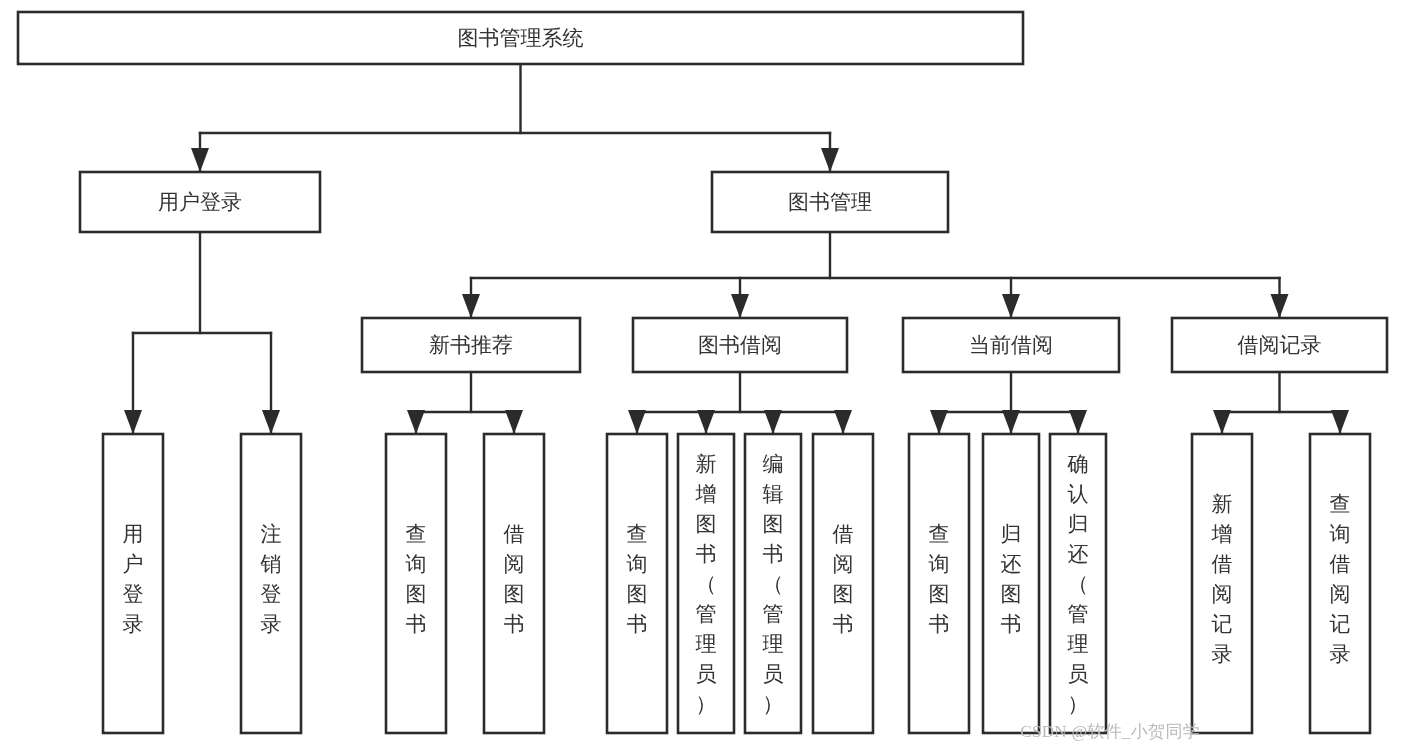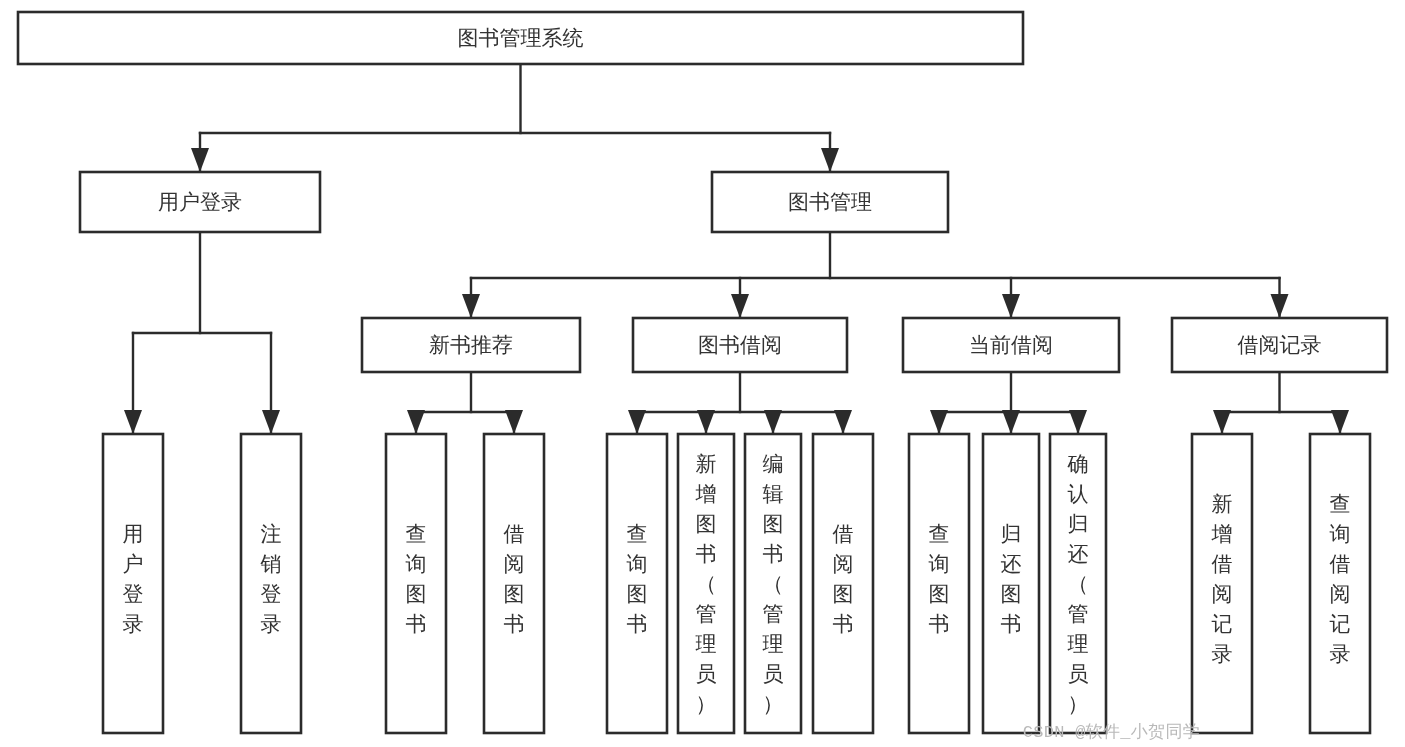--- a/index.html
+++ b/index.html
@@ -52,21 +52,21 @@
   .node-label-vertical {
     fill: #333333;
     font-family: "Liberation Sans", "DejaVu Sans", sans-serif;
     font-size: 21px;
     text-anchor: middle;
   }
   .watermark-text {
     position: absolute;
     right: 8px;
     bottom: 4px;
-    font-family: Liberation Mono, monospace;
+    font-family: Liberation Serif, serif;
     font-size: 17px;
     color: #b9b9b9;
     white-space: nowrap;
     letter-spacing: 0.3px;
     pointer-events: none;
   }
 </style>
 </head>
 <body>
 

